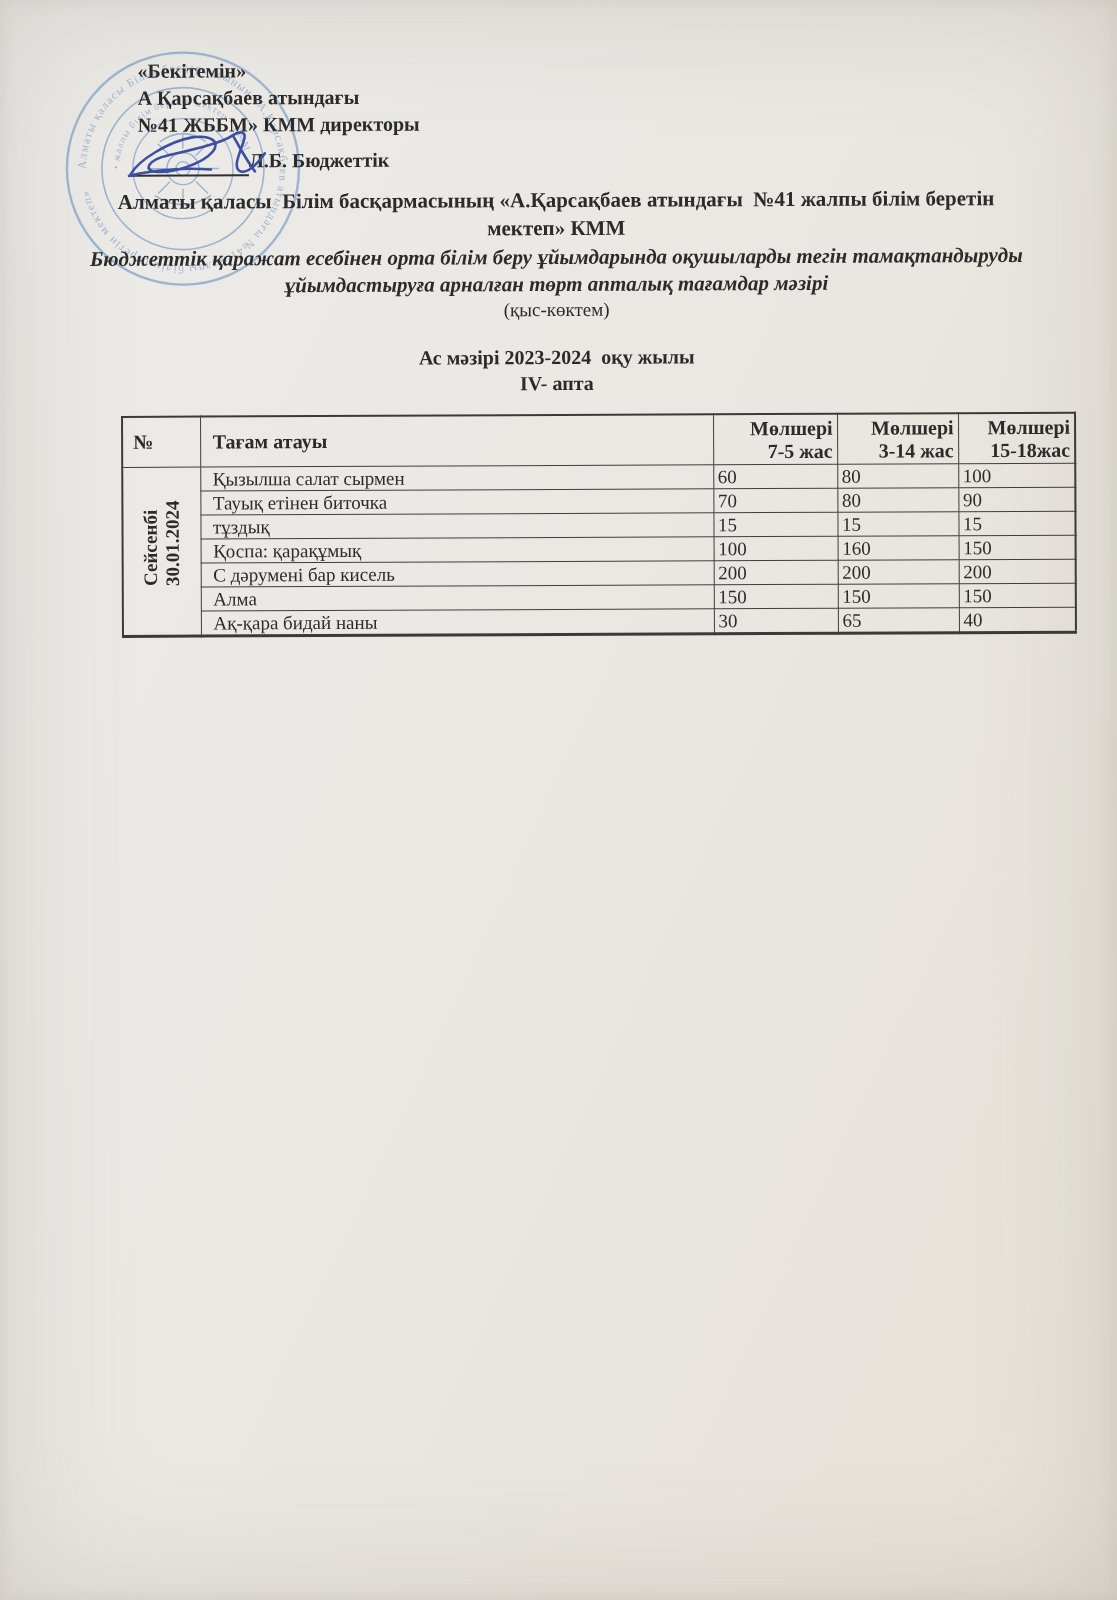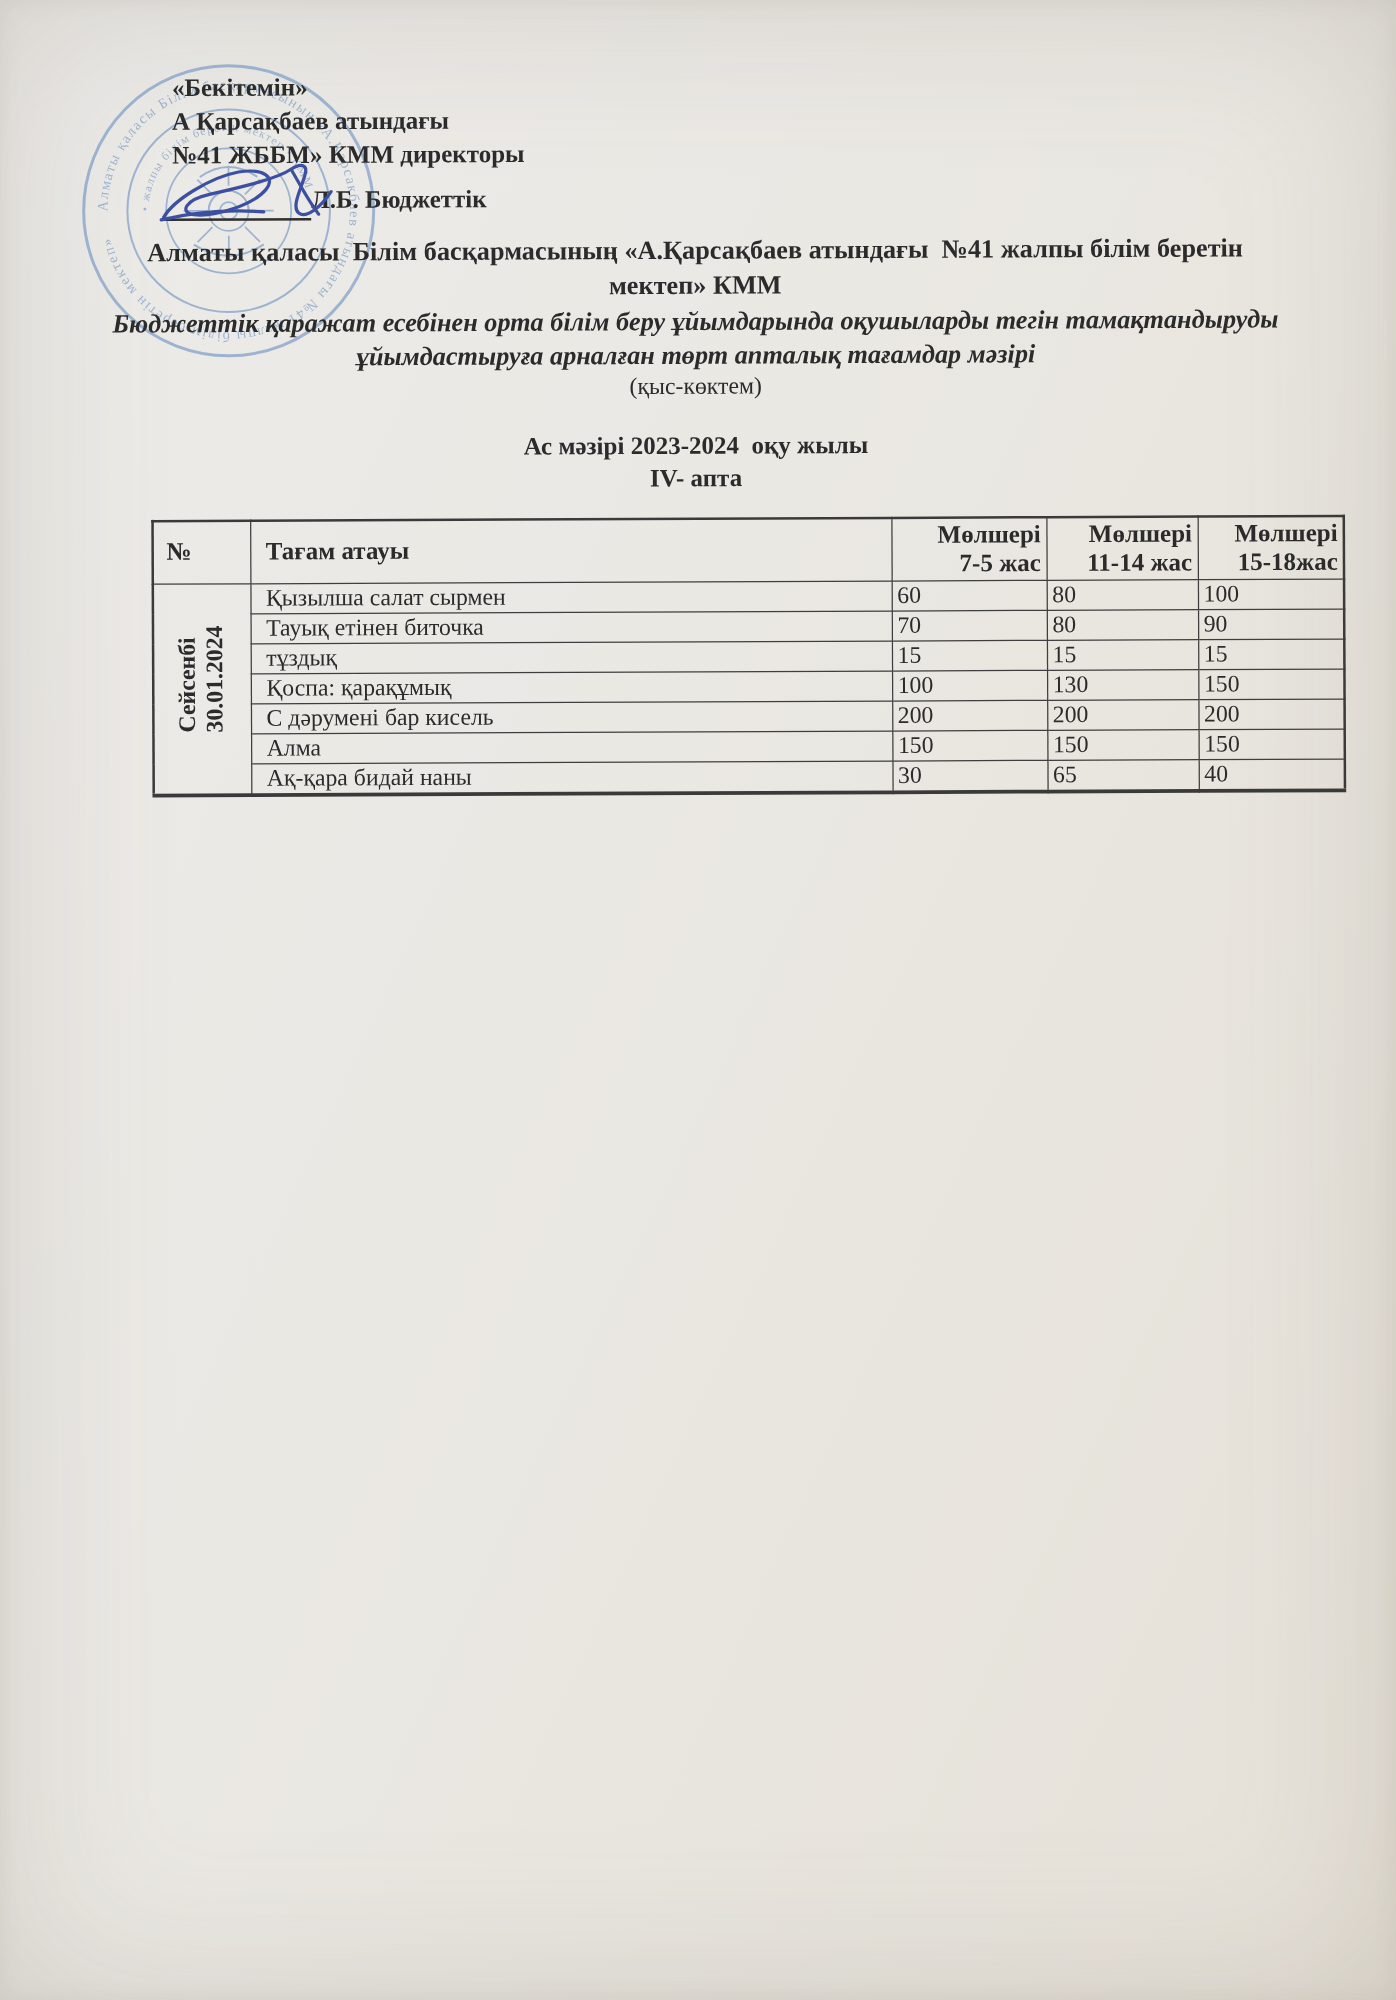--- a/index.html
+++ b/index.html
@@ -150,21 +150,21 @@
     <thead>
       <tr>
         <th class="th-num">№</th>
         <th class="th-dish">Тағам атауы</th>
         <th class="th-size">
           <div>Мөлшері</div>
           <div>7-5 жас</div>
         </th>
         <th class="th-size">
           <div>Мөлшері</div>
-          <div>11-14 жас</div>
+          <div>3-14 жас</div>
         </th>
         <th class="th-size">
           <div>Мөлшері</div>
           <div>15-18жас</div>
         </th>
       </tr>
     </thead>
     <tbody>
       <tr>
         <td class="td-day" rowspan="7">
@@ -186,21 +186,21 @@
       </tr>
       <tr>
         <td class="td-dish">тұздық</td>
         <td class="td-val">15</td>
         <td class="td-val">15</td>
         <td class="td-val">15</td>
       </tr>
       <tr>
         <td class="td-dish">Қоспа: қарақұмық</td>
         <td class="td-val">100</td>
-        <td class="td-val">130</td>
+        <td class="td-val">160</td>
         <td class="td-val">150</td>
       </tr>
       <tr>
         <td class="td-dish">С дәрумені бар кисель</td>
         <td class="td-val">200</td>
         <td class="td-val">200</td>
         <td class="td-val">200</td>
       </tr>
       <tr>
         <td class="td-dish">Алма</td>

